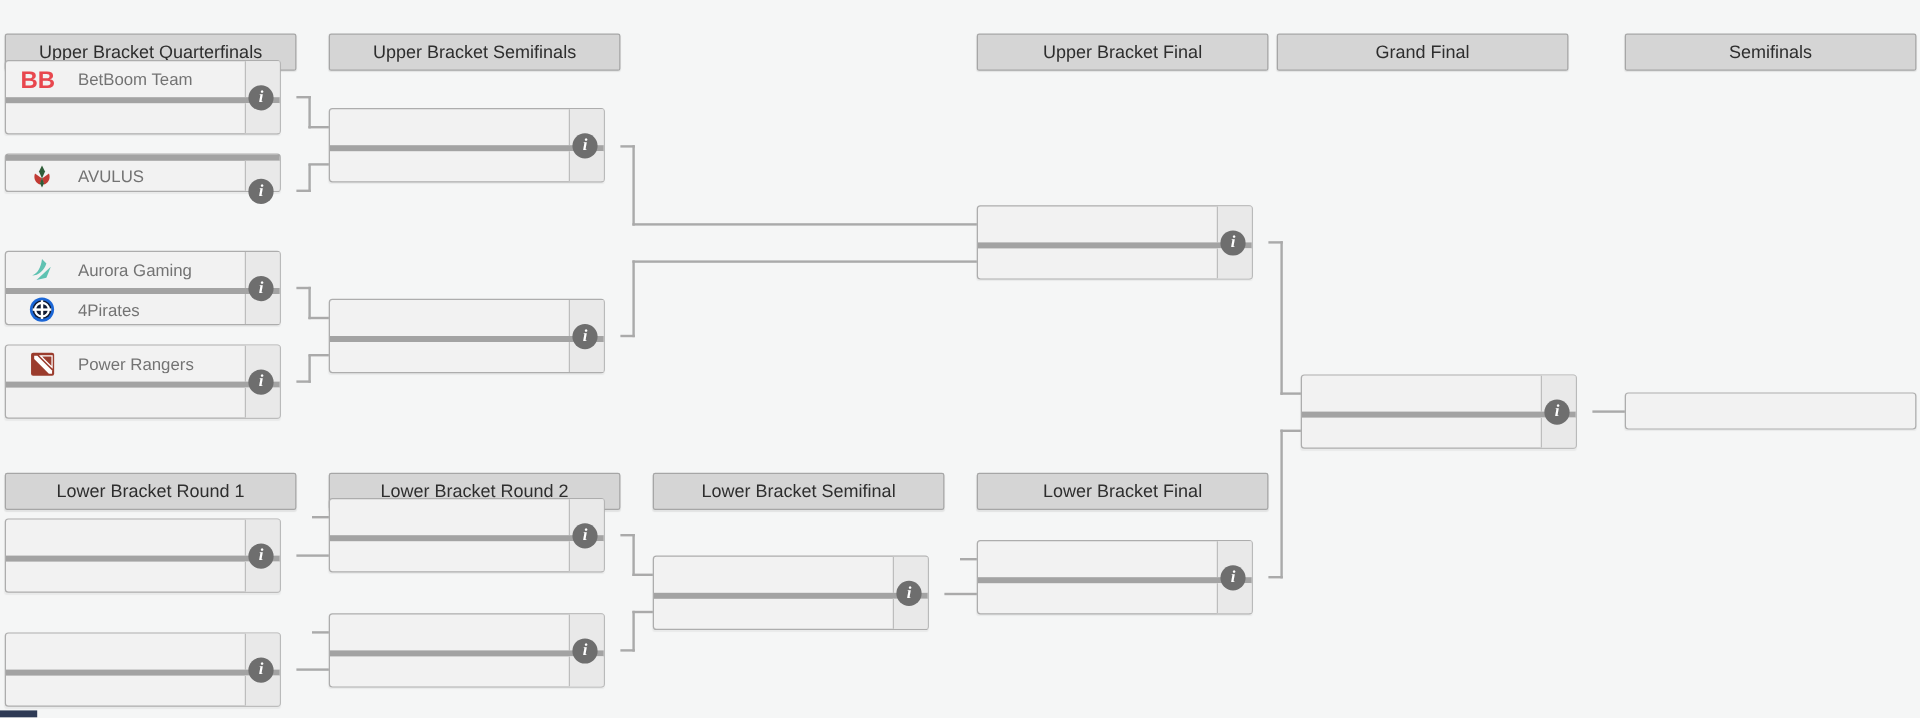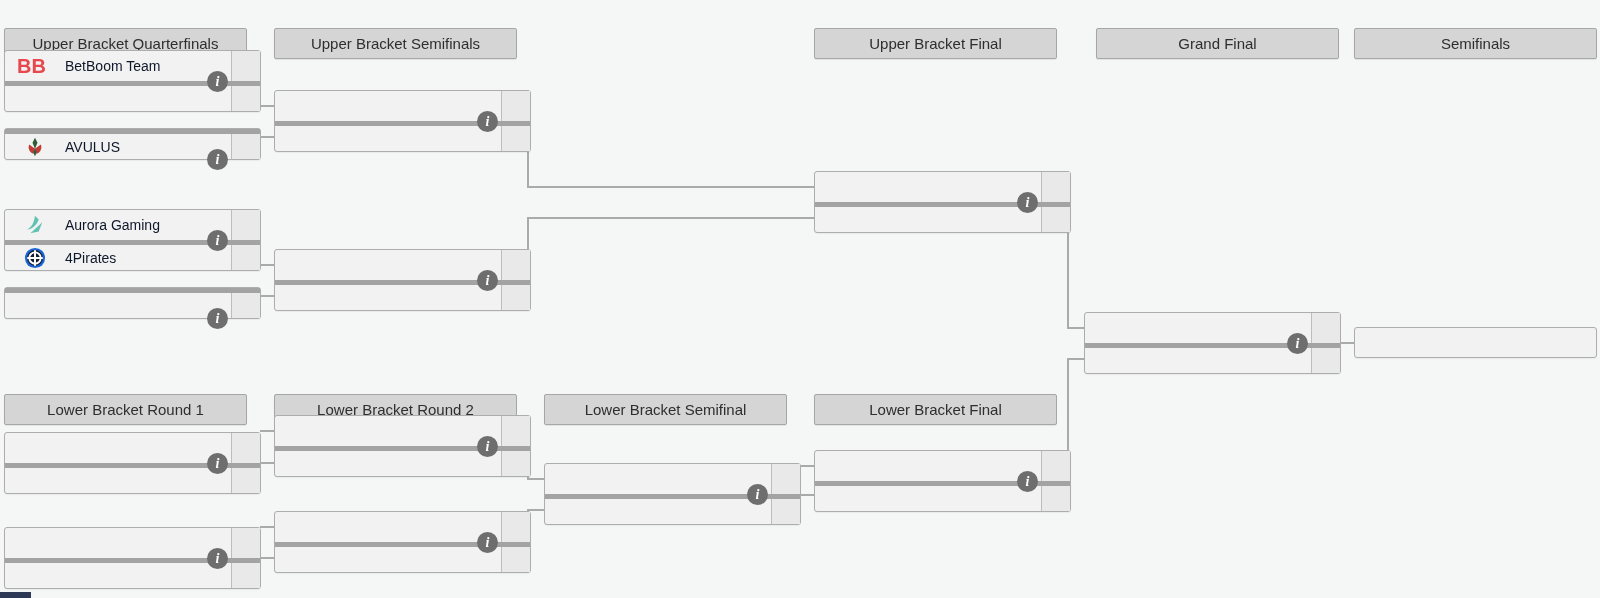--- a/index.html
+++ b/index.html
@@ -9,49 +9,49 @@
   
   .bh{position:absolute;width:243px;height:31px;box-sizing:border-box;
       background:#d5d5d5;border:1px solid #a6a6a6;border-radius:2px;
       color:#2e2e2e;font-size:15px;display:flex;align-items:center;justify-content:center;
       box-shadow:0 1px 1px rgba(0,0,0,.08);white-space:nowrap;margin-top:24px;}
 
   
   .ln{position:absolute;background:#aaaaaa;}
 
   
-  .match{position:absolute;width:257px;box-sizing:border-box;background:#f2f2f2;
+  .match{position:absolute;width:230px;box-sizing:border-box;background:#f2f2f2;
          border:1px solid #adadad;border-radius:3px;box-shadow:0 1px 1px rgba(0,0,0,.05);}
   .slot{height:30px;display:flex;align-items:center;box-sizing:border-box;position:relative;}
   .slot.b{border-top:5px solid #a3a3a3;}
   .score{position:absolute;right:0;top:0;width:29px;height:100%;box-sizing:border-box;
          border-left:1px solid #bdbdbd;background:#e9e9e9;display:flex;align-items:center;
          justify-content:center;font-size:13px;color:#333;}
   .tlogo{width:44px;flex:none;display:flex;align-items:center;justify-content:center;margin-left:8px;}
-  .tname{margin-left:8px;font-size:14px;color:#0f172a;white-space:nowrap;overflow:hidden;}
+  .tname{margin-left:8px;font-size:14px;color:#737373;white-space:nowrap;overflow:hidden;}
 
   .info{position:absolute;left:202px;top:20px;width:21px;height:21px;border-radius:50%;
         background:#6e6e6e;display:flex;align-items:center;justify-content:center;z-index:3;cursor:pointer;}
   .info span{color:#fff;font-family:"Liberation Serif",serif;font-style:italic;font-weight:bold;
         font-size:14px;line-height:1;}
 
   .qbox{position:absolute;width:243px;height:31px;box-sizing:border-box;background:#f2f2f2;
         border:1px solid #adadad;border-radius:3px;box-shadow:0 1px 1px rgba(0,0,0,.05);}
 
   .corner{position:absolute;left:0;top:592px;width:31px;height:6px;background:#2e3a55;}
 </style>
 </head>
 <body>
 
 <div class="stage">
 
   <div class="bh" style="left:4px;top:4px">Upper Bracket Quarterfinals</div>
   <div class="bh" style="left:814px;top:4px">Upper Bracket Final</div>
   <div class="bh" style="left:274px;top:4px">Upper Bracket Semifinals</div>
-  <div class="bh" style="left:1096px;top:4px">Grand Final</div>
+  <div class="bh" style="left:1064px;top:4px">Grand Final</div>
   <div class="bh" style="left:1354px;top:4px">Semifinals</div>
 
   <div class="bh" style="left:4px;top:370px">Lower Bracket Round 1</div>
   <div class="bh" style="left:274px;top:370px">Lower Bracket Round 2</div>
   <div class="bh" style="left:814px;top:370px">Lower Bracket Final</div>
   <div class="bh" style="left:544px;top:370px">Lower Bracket Semifinal</div>
 
   <div class="ln" style="left:247px;top:80px;width:12px;height:2px"></div>
   <div class="ln" style="left:257px;top:80px;width:2px;height:27px"></div>
   <div class="ln" style="left:257px;top:105px;width:17px;height:2px"></div>
@@ -162,20 +162,31 @@
       </span>
       <span class="tname">4Pirates</span>
       <span class="score"></span>
     </div>
     <div class="info">
         <span>i</span>
       </div>
   </div>
 
   <div class="match" style="left:4px;top:287px">
+    <div class="slot">
+      <span class="tlogo">
+        <svg width="21" height="21" viewBox="0 0 24 24">
+          <rect x="1" y="1" width="22" height="22" rx="2" fill="#9b3c2d"></rect>
+          <path d="M4 4 L7 4 L21 18 L21 21 L18 21 L4 7 Z" fill="#ffffff"></path>
+          <path d="M10 4 L21 4 L21 15 L18 12 L13 7 Z" fill="#9b3c2d" stroke="#ffffff" stroke-width="1.2"></path>
+        </svg>
+      </span>
+      <span class="tname">Power Rangers</span>
+      <span class="score"></span>
+    </div>
     <div class="slot b">
       <span class="score"></span>
     </div>
     <div class="info">
         <span>i</span>
       </div>
   </div>
 
   <div class="match" style="left:274px;top:90px">
     <div class="slot">

